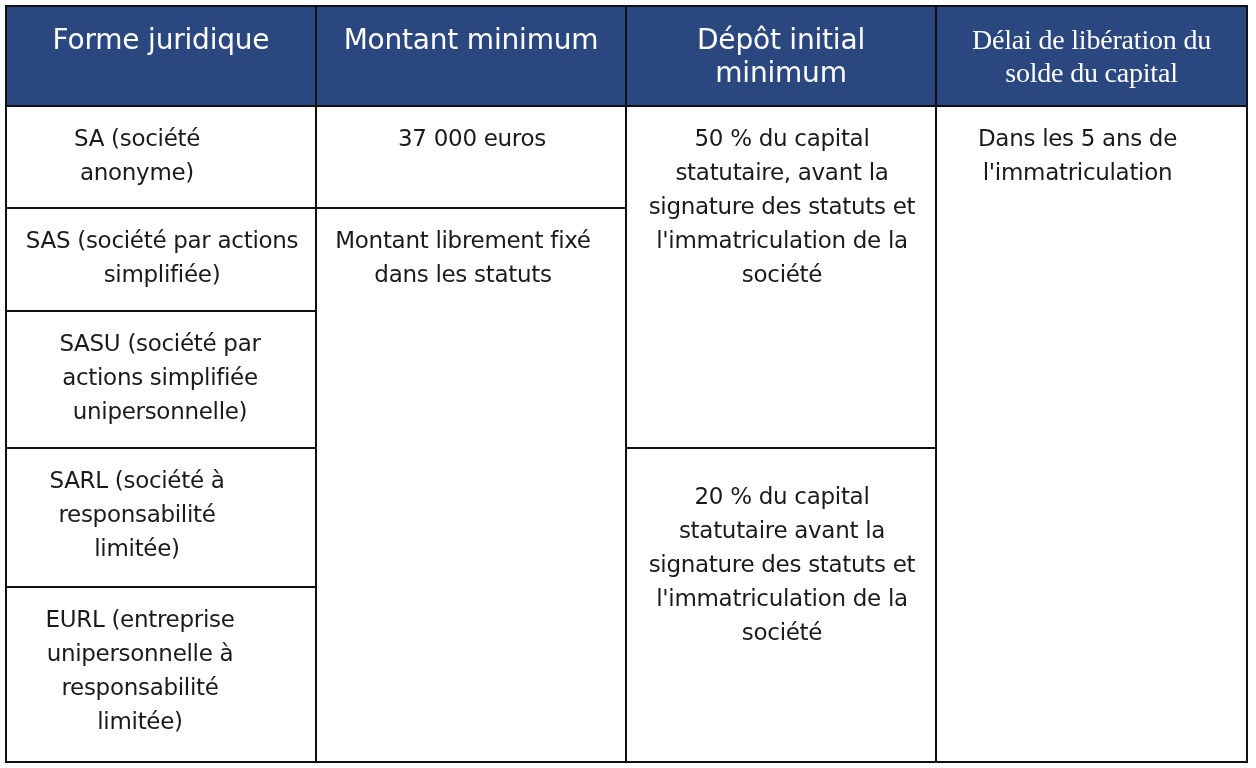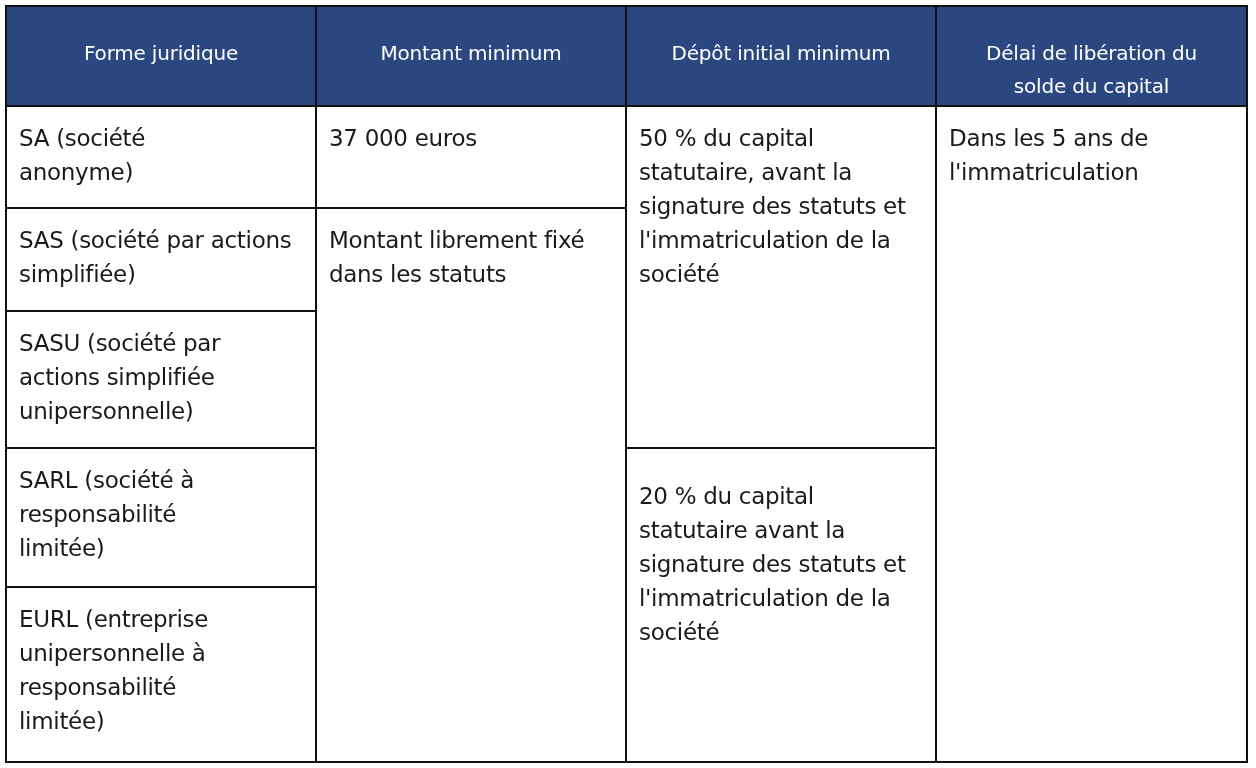--- a/index.html
+++ b/index.html
@@ -12,44 +12,44 @@
   }
   table.legal th, table.legal td {
     border: 2.5px solid #111111;
     vertical-align: top;
     font-size: 23px; line-height: 34px;
     font-weight: normal;
     padding: 0;
   }
   table.legal th {
     background: #2a4780; color: #ffffff; text-align: center;
-    height: 100px; padding-top: 30px; box-sizing: border-box;
-    font-size: 20px; line-height: 33px; letter-spacing: -0.2px;
+    height: 100px; padding-top: 16px; box-sizing: border-box;
+    font-size: 28px; line-height: 33px; letter-spacing: -0.2px;
   }
-  table.legal td { padding: 14px 10px 0 12px; box-sizing: border-box; letter-spacing: -0.3px; }
+  table.legal td { padding: 14px 10px 0 12px; box-sizing: border-box; letter-spacing: -0.3px; text-align: center; }
   td.mid { vertical-align: middle; padding-top: 0; }
   td.col1 { font-size: 22.5px; }
   .cell-text { display: block; }
 </style>
 </head>
 <body>
 
 <table class="legal">
   <colgroup>
     <col style="width:310px">
     <col style="width:310px">
     <col style="width:310px">
     <col style="width:311px">
   </colgroup>
   <thead>
     <tr>
       <th>Forme juridique</th>
       <th>Montant minimum</th>
       <th style="padding-left:40px;padding-right:40px;">Dépôt initial minimum</th>
-      <th style="padding-left:20px;padding-right:20px;">Délai de libération du solde du capital</th>
+      <th style="padding-left:20px;padding-right:20px;font-family:Liberation Serif, serif;">Délai de libération du solde du capital</th>
     </tr>
   </thead>
   <tbody>
     <tr style="height:102px">
       <td class="col1" style="padding-right:60px">
         <span class="cell-text">SA (société anonyme)</span>
       </td>
       <td>
         <span class="cell-text">37 000 euros</span>
       </td>

